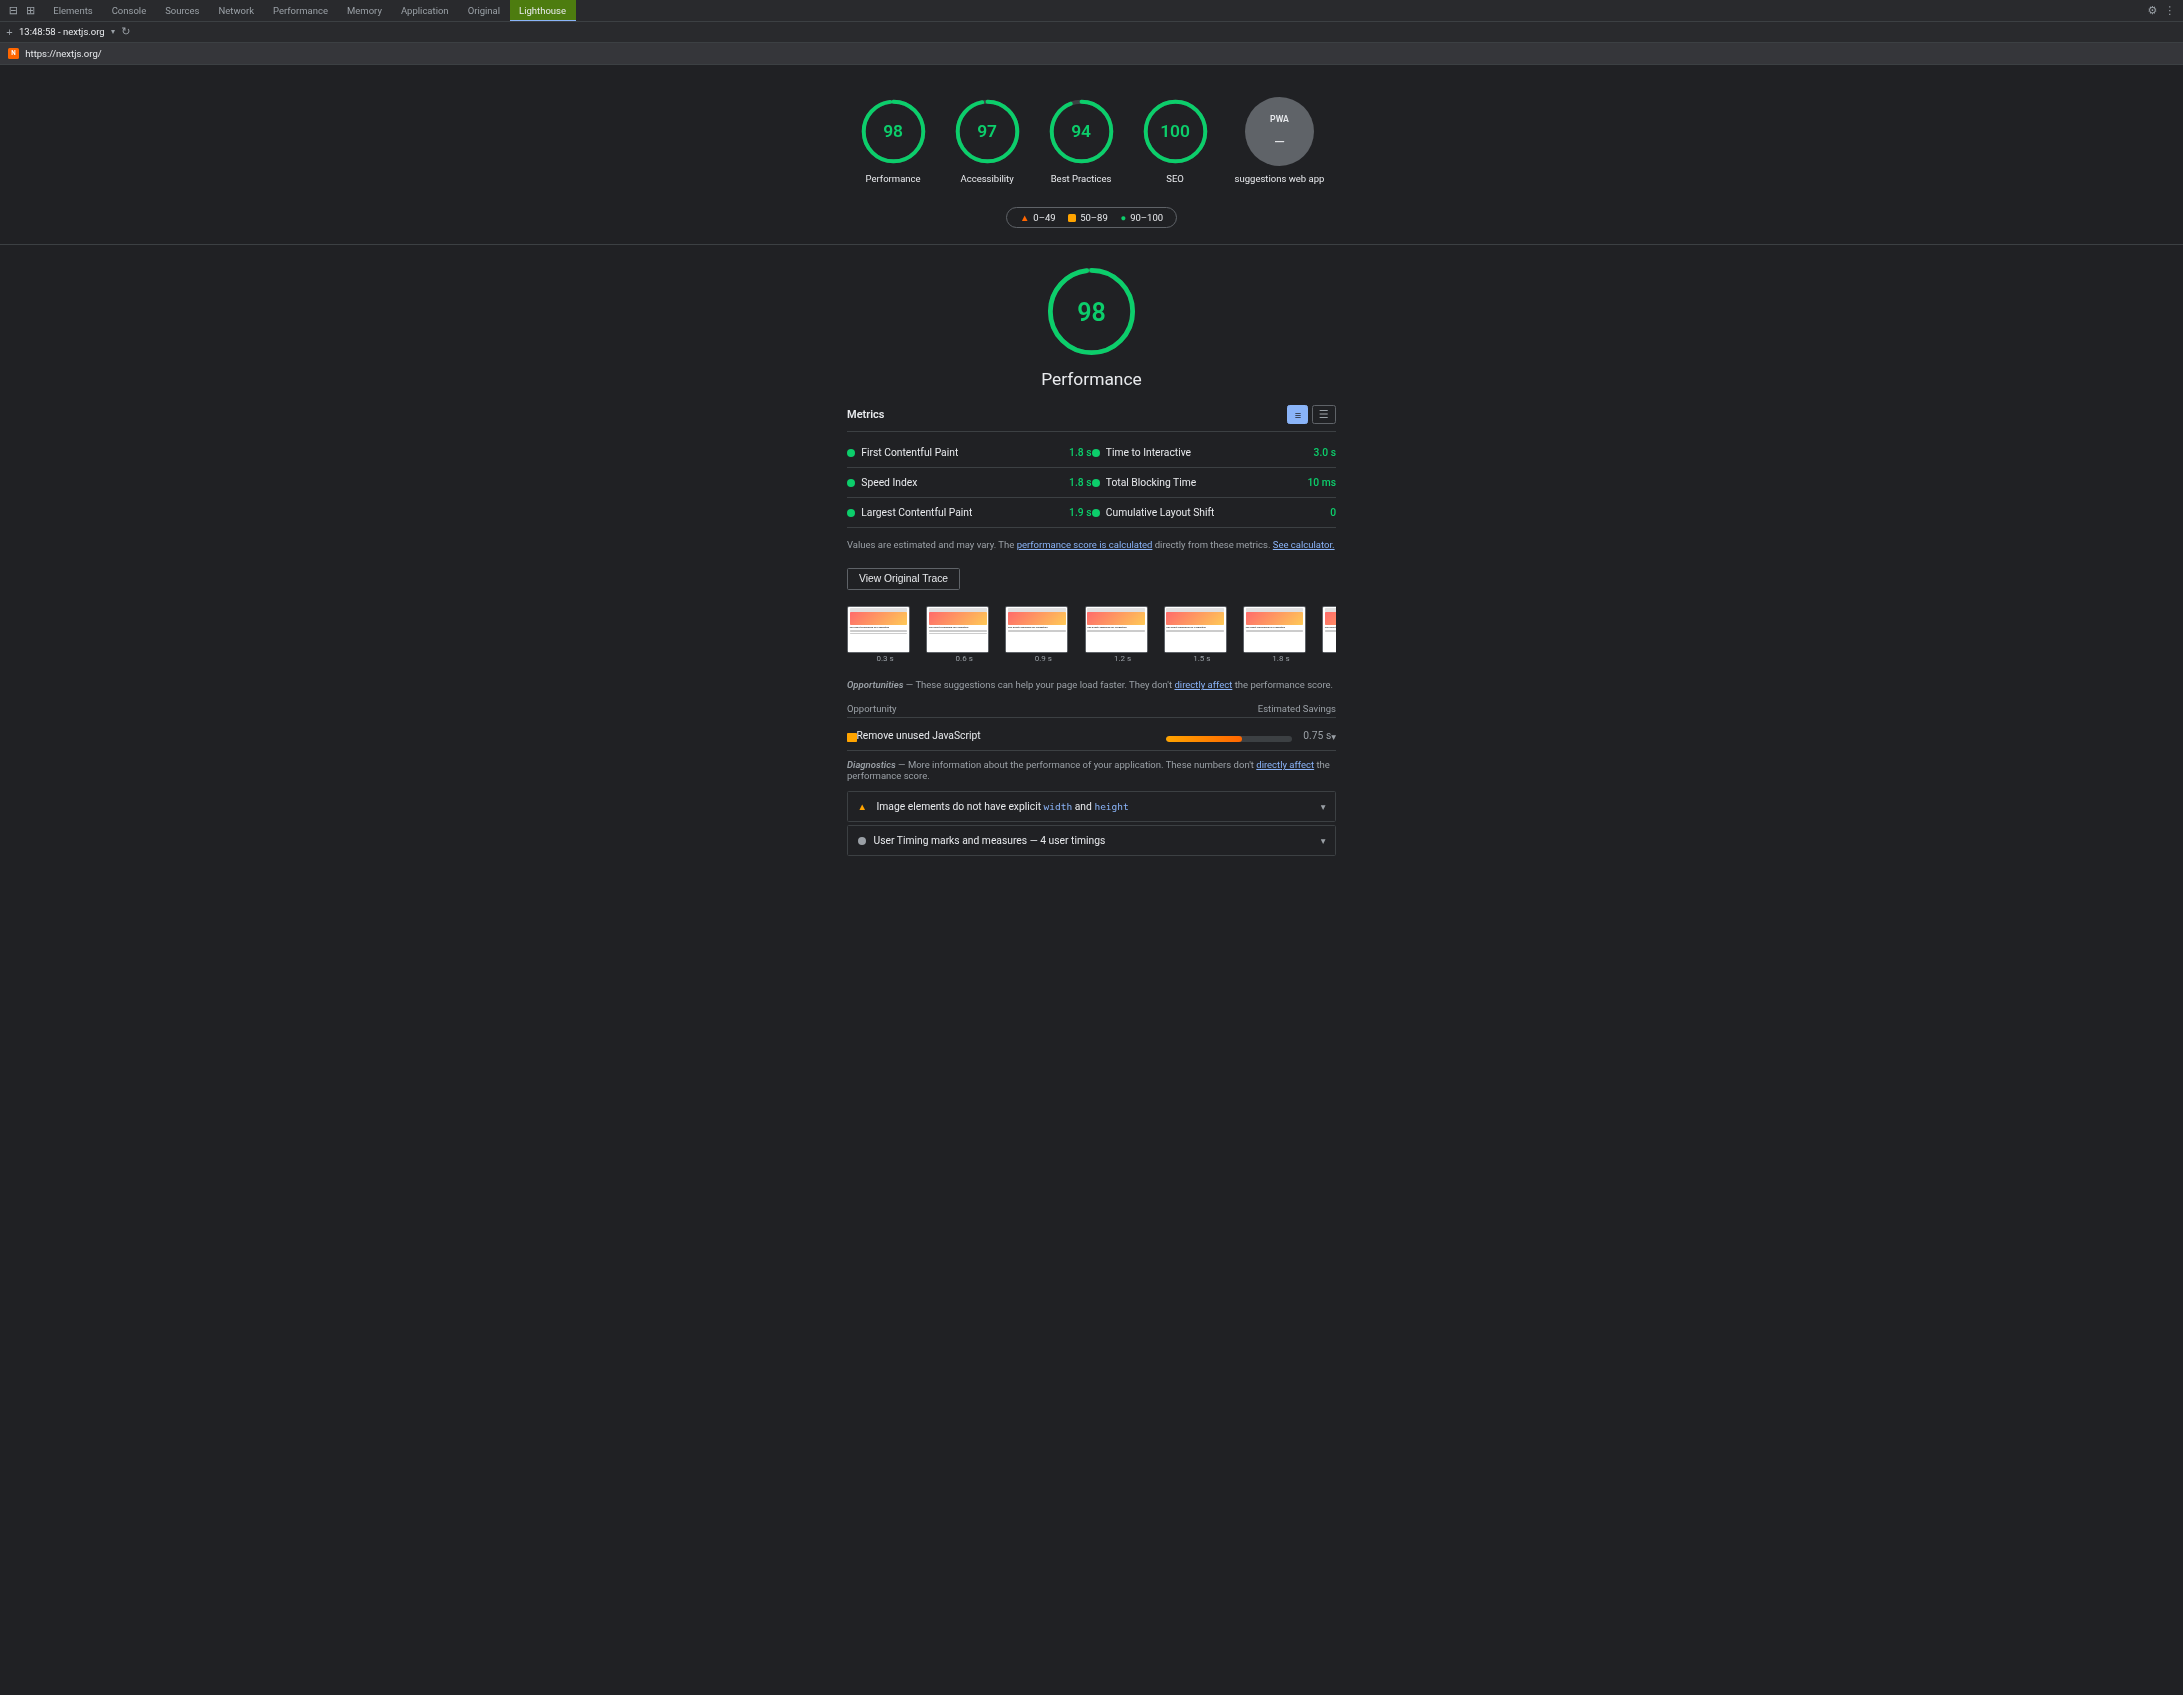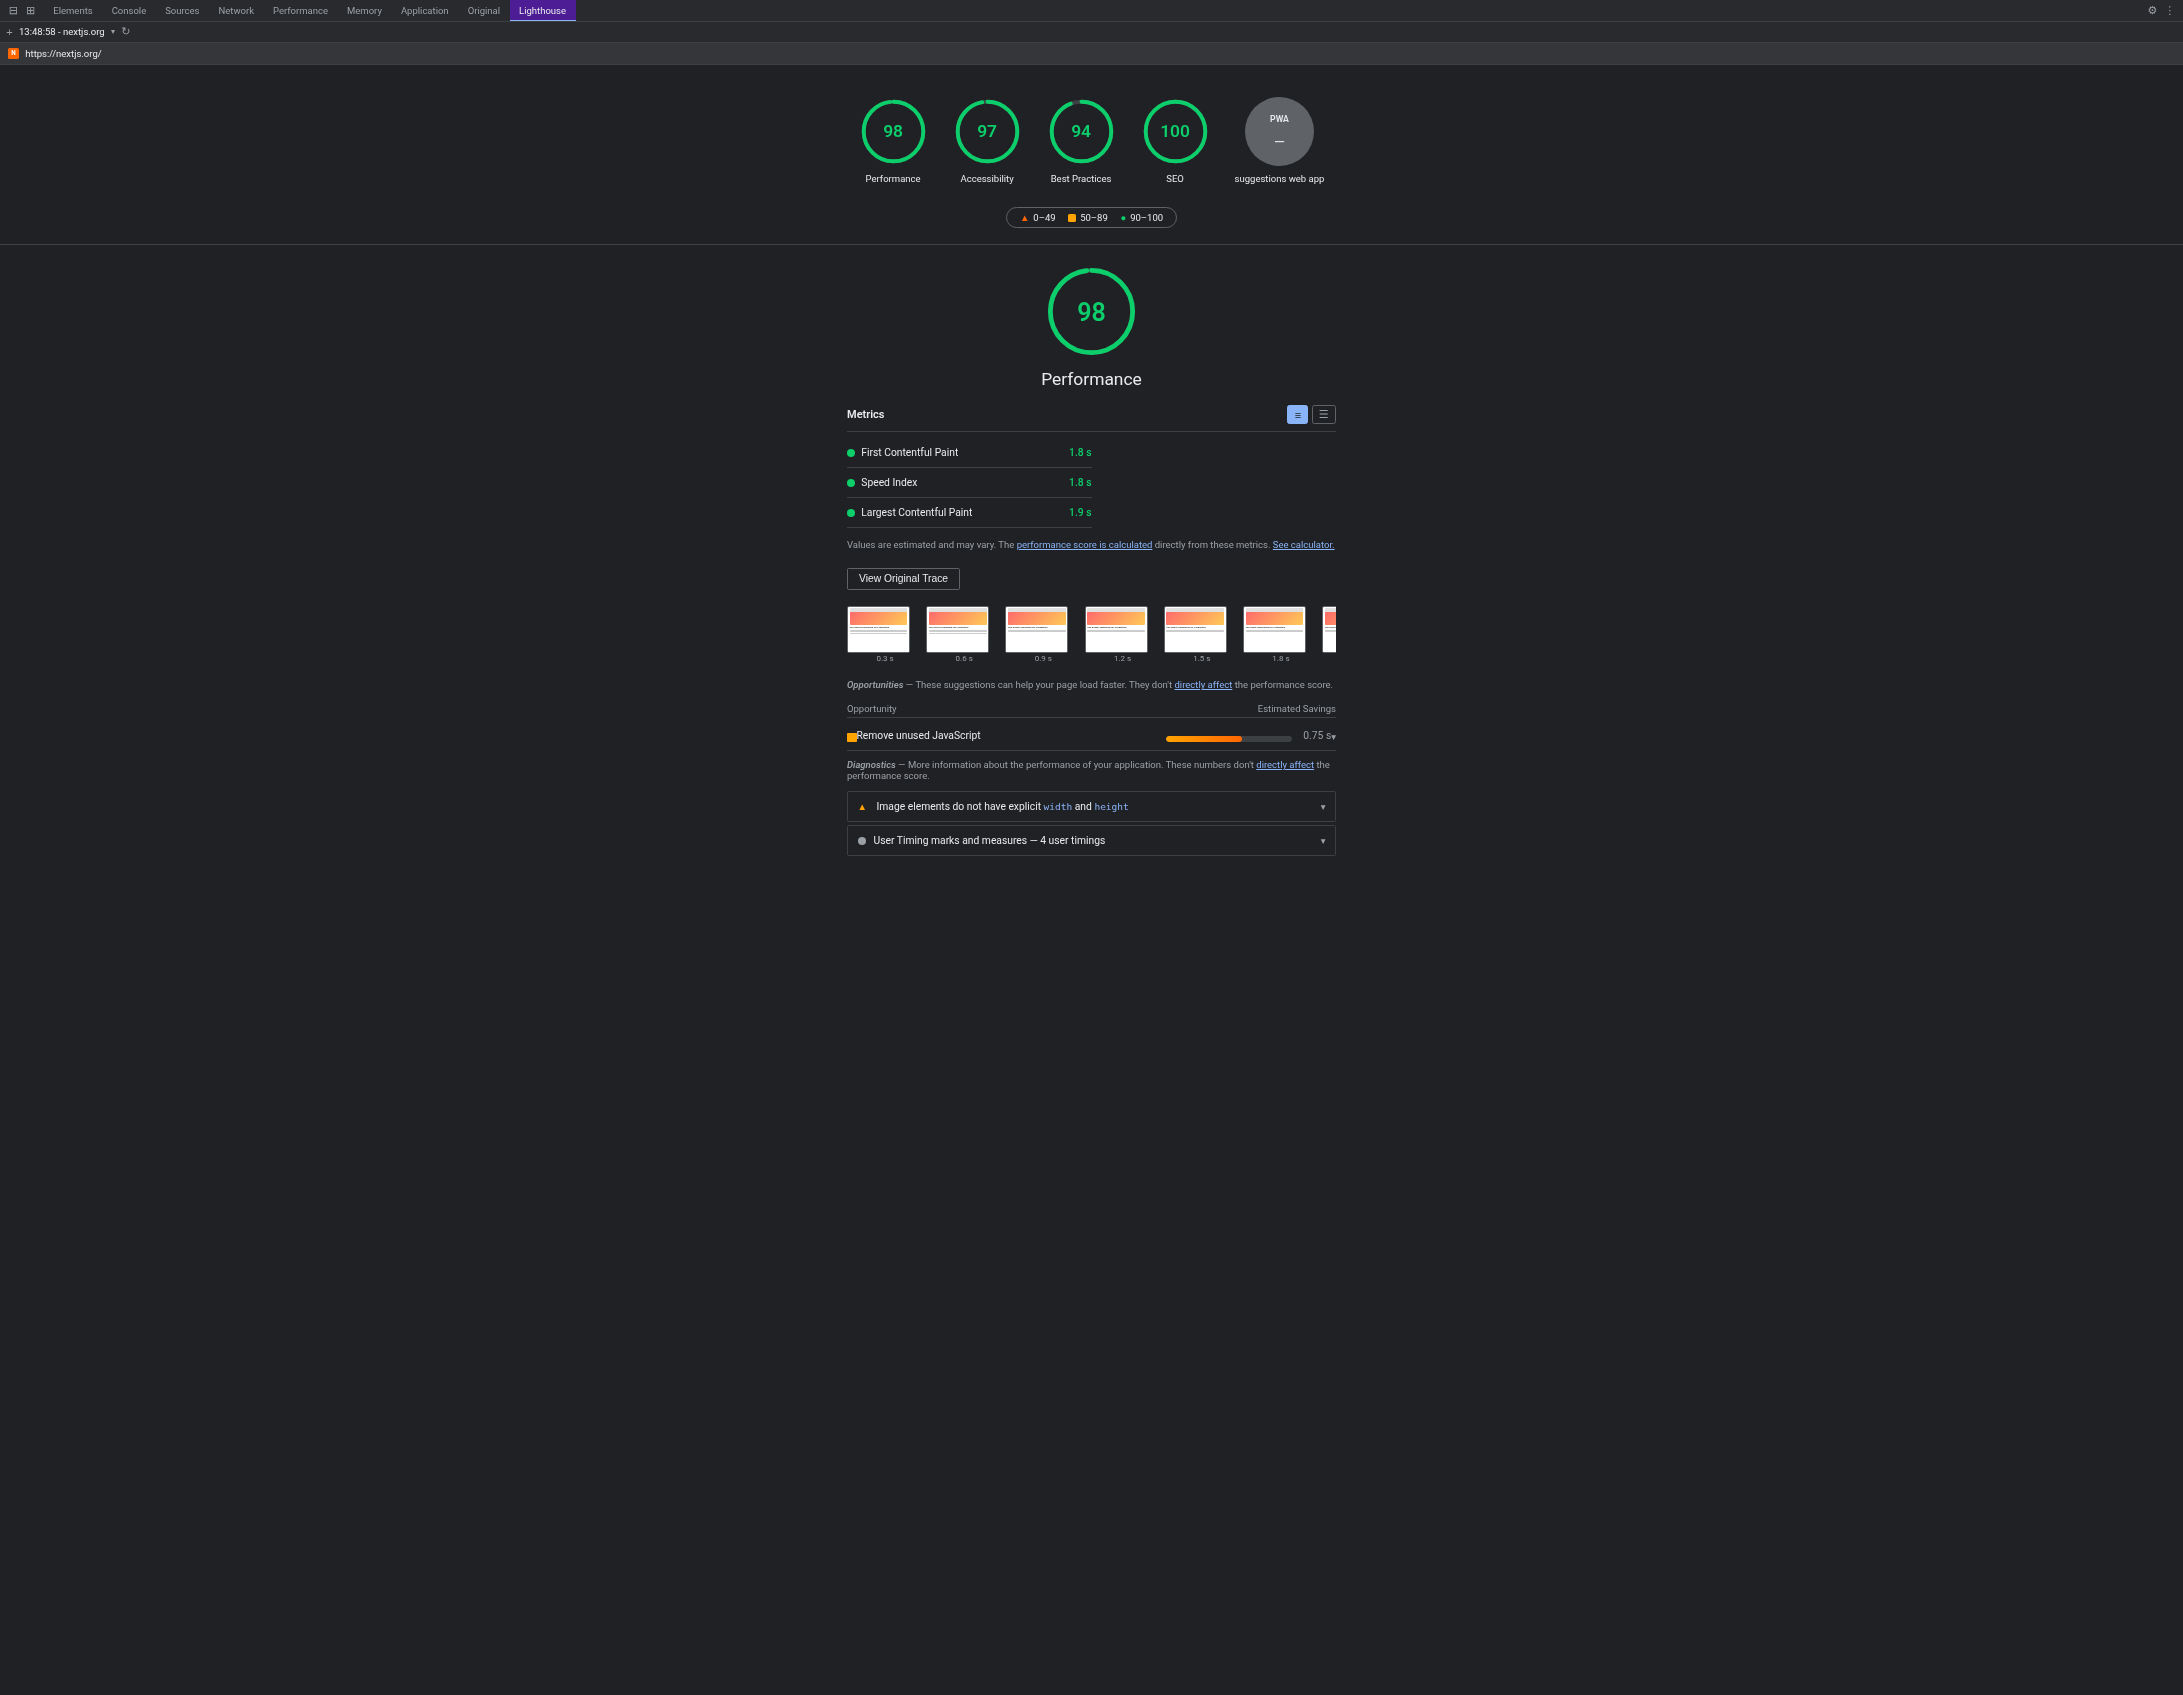--- a/index.html
+++ b/index.html
@@ -41,21 +41,21 @@
       display: flex; align-items: center;
       font-size: 9.5px;
       color: #9aa0a6;
       cursor: pointer;
       border-bottom: 1.6px solid transparent;
       white-space: nowrap;
     }
     .devtools-tab.active {
       color: #e8eaed;
       border-bottom: 1.6px solid #8ab4f8;
-      background: #4c1d95;
+      background: #4d7c0f;
     }
     .devtools-right-icons {
       margin-left: auto;
       display: flex; align-items: center; gap: 3.2px;
     }
 
     
     .session-bar {
       background: #292a2d;
       border-bottom: 0.8px solid #3c4043;
@@ -598,20 +598,37 @@
           <span class="metric-name">Speed Index</span>
           <span class="metric-value">1.8 s</span>
         </div>
         <div class="metric-row">
           <div class="metric-dot" style="background:#0cce6b"></div>
           <span class="metric-name">Largest Contentful Paint</span>
           <span class="metric-value">1.9 s</span>
         </div>
       </div>
 
+      <div>
+        <div class="metric-row">
+          <div class="metric-dot" style="background:#0cce6b"></div>
+          <span class="metric-name">Time to Interactive</span>
+          <span class="metric-value">3.0 s</span>
+        </div>
+        <div class="metric-row">
+          <div class="metric-dot" style="background:#0cce6b"></div>
+          <span class="metric-name">Total Blocking Time</span>
+          <span class="metric-value">10 ms</span>
+        </div>
+        <div class="metric-row">
+          <div class="metric-dot" style="background:#0cce6b"></div>
+          <span class="metric-name">Cumulative Layout Shift</span>
+          <span class="metric-value">0</span>
+        </div>
+      </div>
     </div>
 
     
     <p class="disclaimer">
       <span>Values are estimated and may vary. The</span>
       <a>performance score is calculated</a>
       <span>directly from these metrics.</span>
       <a>See calculator.</a>
     </p>
 

